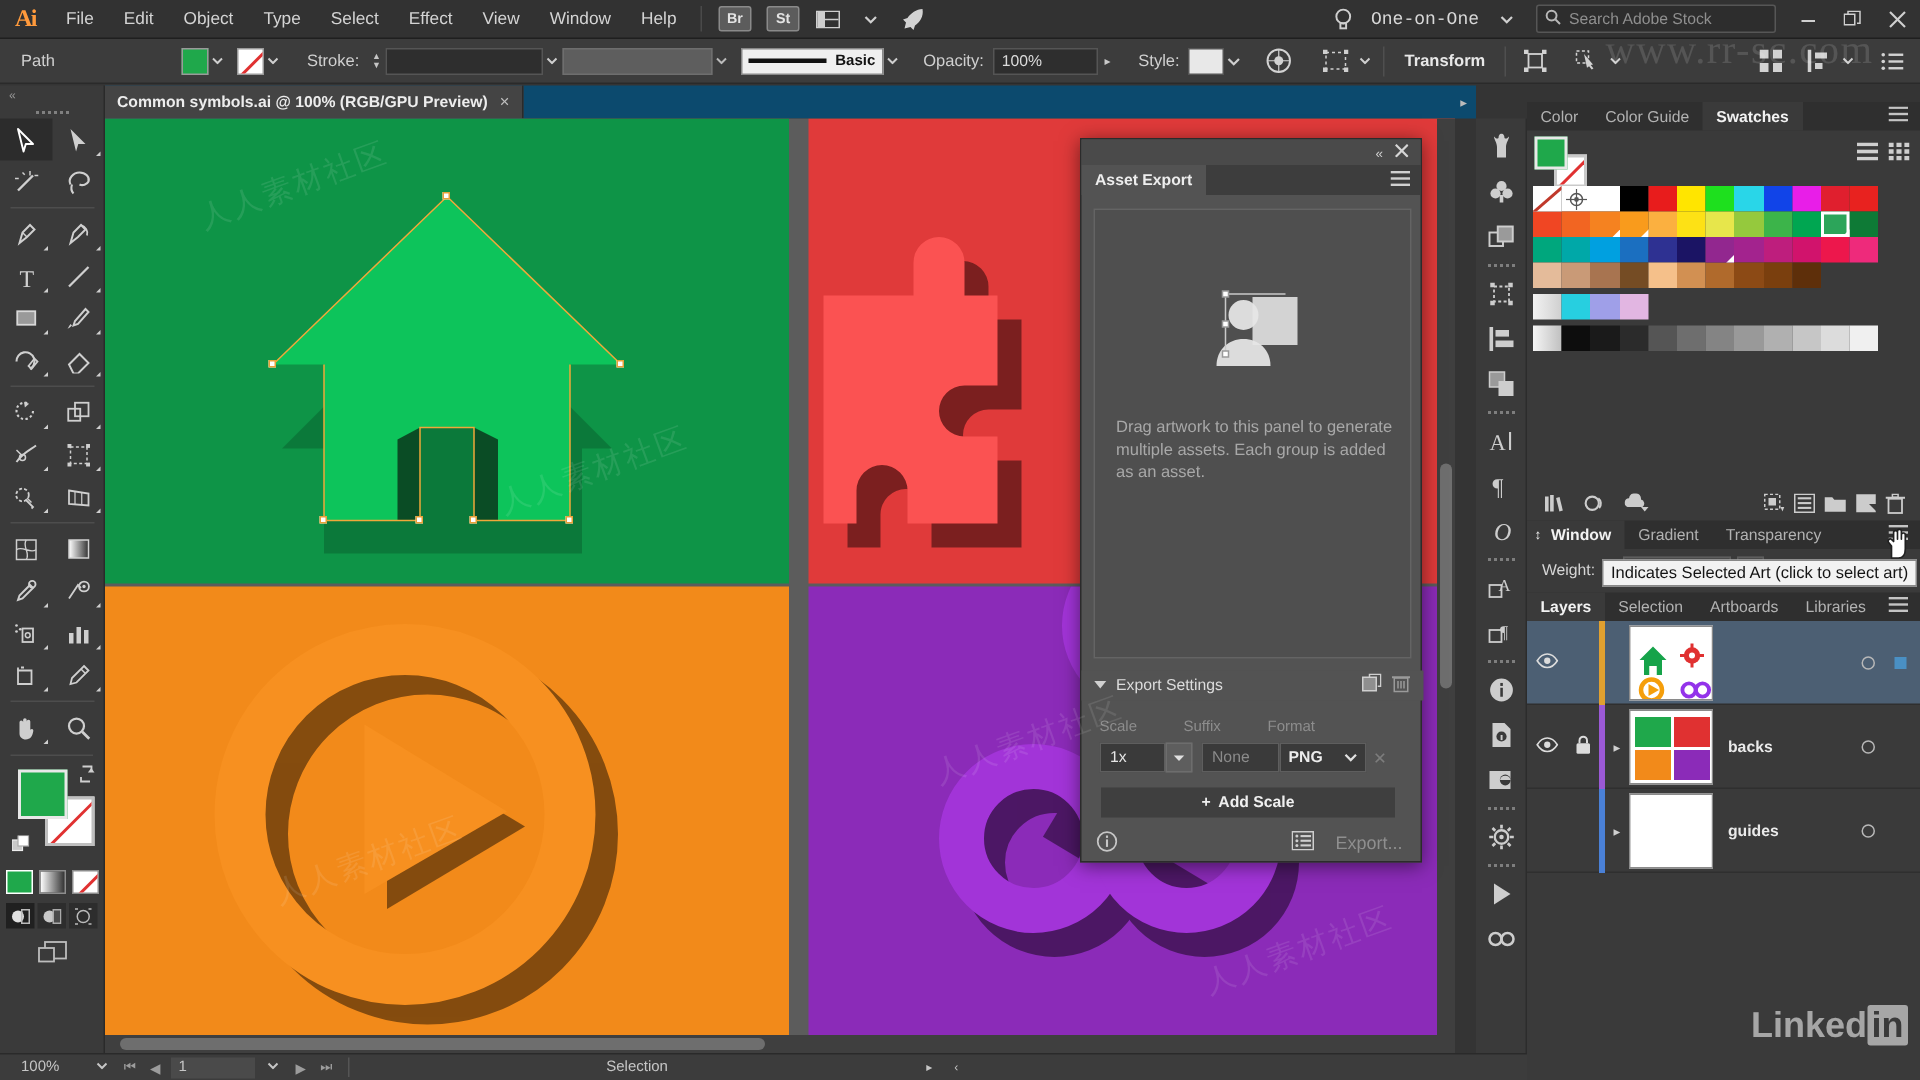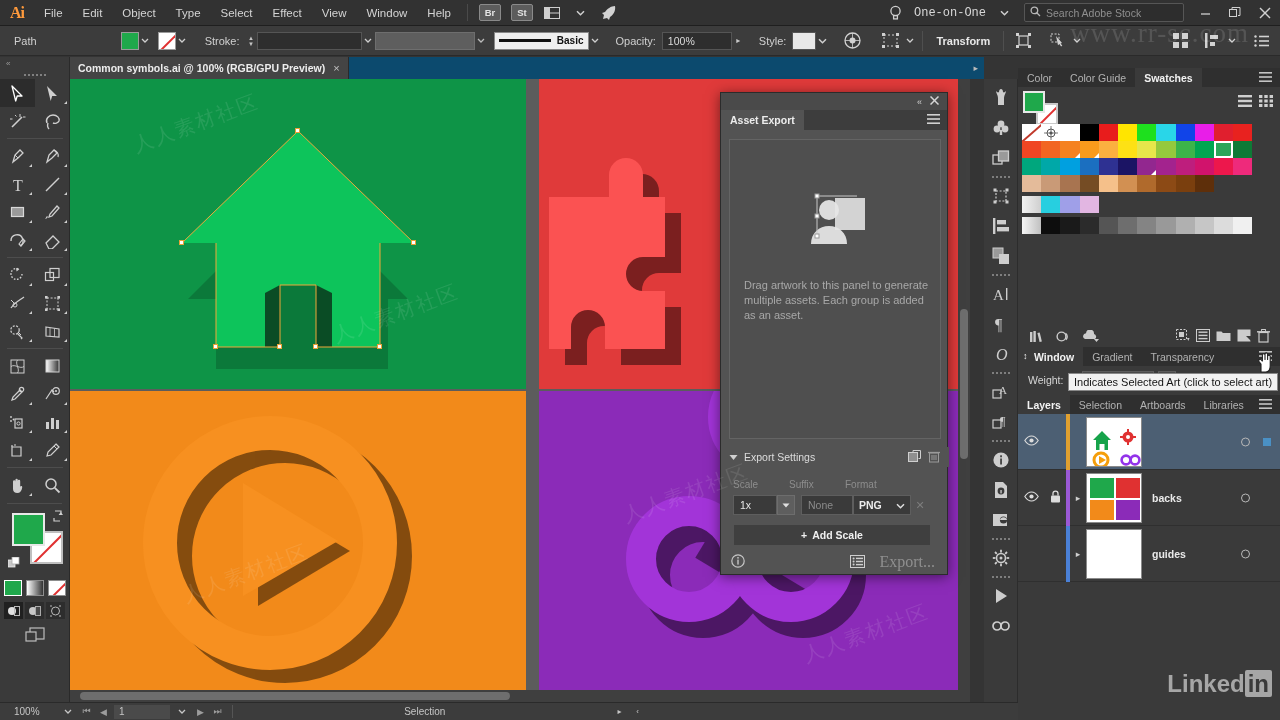--- a/index.html
+++ b/index.html
@@ -192,21 +192,21 @@
   .ae-del{ width:18px; text-align:center; color:#7d7d7d; font-size:11px; }
   .ae-addscale{
     position:absolute; left:13px; top:432px; width:196px; height:20px;
     background:#3f3f3f; display:flex; align-items:center; justify-content:center;
     gap:5px; color:#f0f0f0; font-size:10.5px; font-weight:bold;
   }
   .ae-footer{ position:absolute; left:0; bottom:0; width:228px; height:24px;
     display:flex; align-items:center; color:#c8c8c8; }
   .ae-footer .info{ padding-left:10px; }
   .ae-footer .mid{ margin-left:auto; margin-right:14px; }
-  .ae-footer .exp{ color:#8f8f8f; font-size:16px; padding-right:14px;font-family:Liberation Serif, serif; }
+  .ae-footer .exp{ color:#8f8f8f; font-size:12px; padding-right:14px; }
 
   
   .icondock{
     position:absolute; left:984px; top:79px; width:34px; height:623px;
     background:#3a3a3a; border-right:1px solid #2c2c2c; padding-top:4px;
   }
   .di{ width:34px; height:30px; display:flex; align-items:center; justify-content:center; color:#cdcdcd; }
   .dd{ height:8px; display:flex; align-items:center; justify-content:center; gap:2px; }
   .dd i{ width:2px; height:2px; background:#7e7e7e; display:block; }
 

